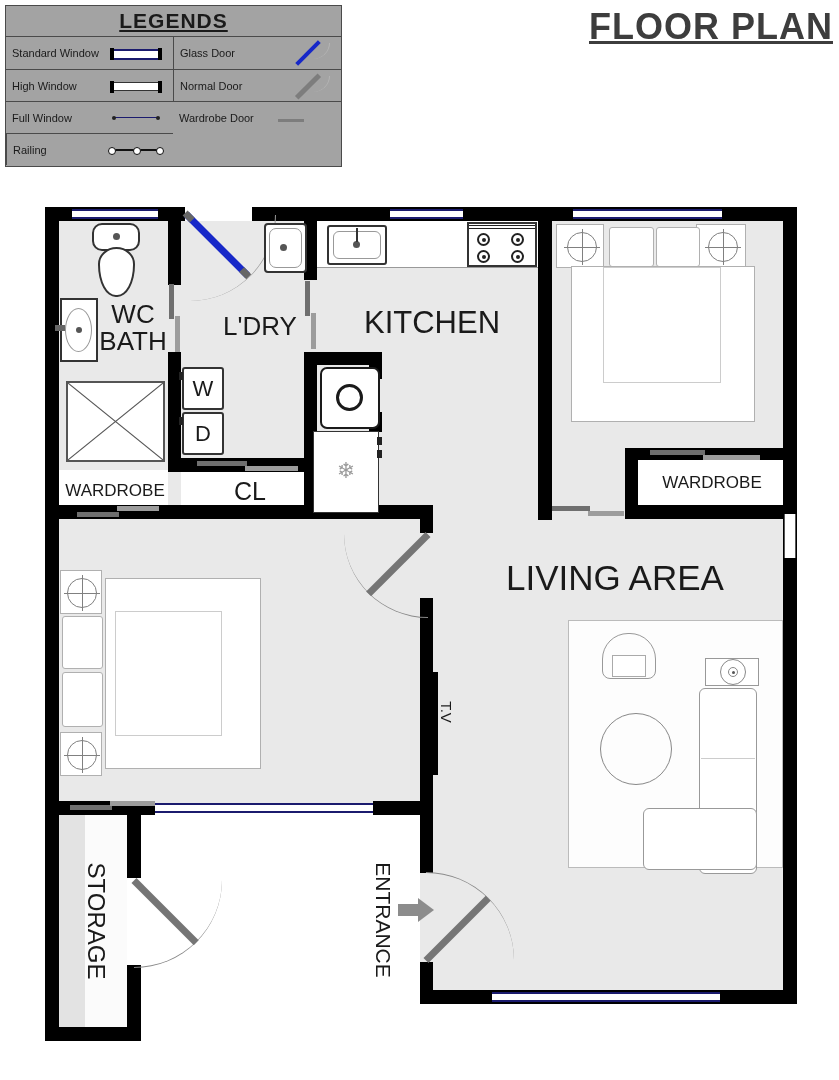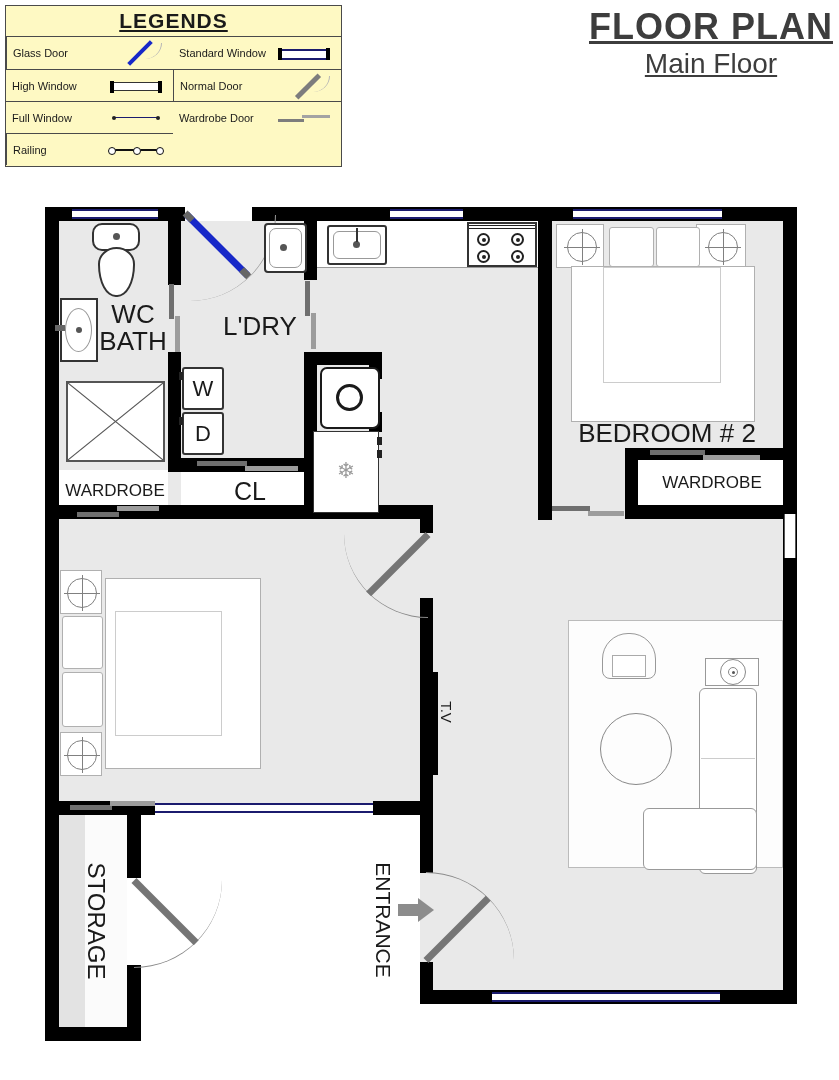--- a/index.html
+++ b/index.html
@@ -1,19 +1,19 @@
 <!DOCTYPE html>
 <html><head>
 <meta charset="utf-8">
 <style>
   html,body{margin:0;padding:0;background:#fff;}
   #stage{position:relative;width:839px;height:1080px;background:#fff;overflow:hidden;
          font-family:"Liberation Sans",sans-serif;color:#1a1a1a;}
   
-  #legend{position:absolute;left:5px;top:5px;width:337px;height:162px;border:1px solid #4a4a4a;background:#fef9c3;box-sizing:border-box;}
+  #legend{position:absolute;left:5px;top:5px;width:337px;height:162px;border:1px solid #4a4a4a;background:#a3a3a3;box-sizing:border-box;}
   #legend .ttl{height:30px;border-bottom:1px solid #4a4a4a;display:flex;align-items:center;justify-content:center;
                font-size:21px;font-weight:bold;text-decoration:underline;letter-spacing:1px;}
   #legend .grid{display:grid;grid-template-columns:167px 168px;grid-auto-rows:32px;}
   #legend .cell{display:flex;align-items:center;justify-content:space-between;padding:0 7px 0 6px;
                 border-top:1px solid #4a4a4a;box-sizing:border-box;}
   #legend .cell.rt{border-left:1px solid #4a4a4a;}
   #legend .cell:nth-child(1),#legend .cell:nth-child(2){border-top:none;}
   #legend .lbl{font-size:11px;white-space:nowrap;}
   .ic{position:relative;width:60px;height:22px;flex:0 0 60px;}
   .ic i{position:absolute;display:block;}
@@ -64,33 +64,33 @@
   svg.xcross{position:absolute;left:0;top:0;width:100%;height:100%;}
 </style>
 </head>
 <body>
 
 <div id="stage">
 
   <div id="legend">
     <div class="ttl">LEGENDS</div>
     <div class="grid">
-      <div class="cell rt">
-        <span class="lbl">Glass Door</span>
-        <span class="ic">
-            <i class="iarc"></i>
-            <i class="diag"></i>
-          </span>
-      </div>
       <div class="cell">
         <span class="lbl">Standard Window</span>
         <span class="ic">
             <i class="band"></i>
             <i class="cap" style="left:4px;"></i>
             <i class="cap" style="right:4px;"></i>
+          </span>
+      </div>
+      <div class="cell rt">
+        <span class="lbl">Glass Door</span>
+        <span class="ic">
+            <i class="iarc"></i>
+            <i class="diag"></i>
           </span>
       </div>
       <div class="cell">
         <span class="lbl">High Window</span>
         <span class="ic">
             <i class="band2"></i>
             <i class="cap" style="left:4px;"></i>
             <i class="cap" style="right:4px;"></i>
           </span>
       </div>
@@ -123,21 +123,20 @@
             <i class="rdot" style="left:2px;"></i>
             <i class="rdot" style="left:27px;"></i>
             <i class="rdot" style="right:2px;"></i>
           </span>
       </div>
     </div>
   </div>
 
   <div id="sheet-title">
     <div class="t1">FLOOR PLAN</div>
-    <div class="t2">Main Floor</div>
   </div>
 
   <div class="floor" style="left:59px;top:215px;width:724px;height:590px;"></div>
   <div class="floor" style="left:433px;top:801px;width:350px;height:191px;"></div>
   <div class="floor" style="left:420px;top:873px;width:13px;height:89px;"></div>
   <div class="whitebox" style="left:59px;top:815px;width:68px;height:212px;border:none;background:#fbfbfb;"></div>
   <div style="position:absolute;left:59px;top:815px;width:26px;height:212px;background:#e3e3e3;"></div>
 
   <div class="wall" style="left:45px;top:207px;width:752px;height:14px;"></div>
   <div class="wall" style="left:45px;top:207px;width:14px;height:834px;"></div>
@@ -295,21 +294,22 @@
   <div class="whitebox" style="left:699px;top:688px;width:58px;height:186px;border-radius:6px;border-color:#999;"></div>
   <div style="position:absolute;left:701px;top:758px;width:54px;height:1px;background:#ccc;"></div>
   <div class="whitebox" style="left:643px;top:808px;width:114px;height:62px;border-radius:6px;border-color:#999;"></div>
   <div class="whitebox" style="left:600px;top:713px;width:72px;height:72px;border-radius:50%;border-color:#888;background:#fdfdfd;"></div>
 
   <div class="label" style="left:133px;top:328px;font-size:26px;">
     <span>WC</span><br>
     <span>BATH</span>
   </div>
   <div class="label" style="left:260px;top:327px;font-size:26px;">L'DRY</div>
-  <div class="label" style="left:667px;top:434px;font-size:26px;">BEDROOM # 2</div>
+  <div class="label" style="left:432px;top:323px;font-size:31px;">KITCHEN</div>
   <div class="label" style="left:115px;top:491px;font-size:17px;">WARDROBE</div>
   <div class="label" style="left:250px;top:491px;font-size:25px;">CL</div>
   <div class="label" style="left:712px;top:483px;font-size:17px;">WARDROBE</div>
+  <div class="label" style="left:615px;top:578px;font-size:35px;">LIVING AREA</div>
   <div class="vlabel" style="left:96px;top:921px;font-size:24px;">STORAGE</div>
   <div class="vlabel" style="left:383px;top:920px;font-size:21px;">ENTRANCE</div>
   <div class="vlabel" style="left:446px;top:712px;font-size:15px;">T.V</div>
 
 </div>
 
 </body></html>

